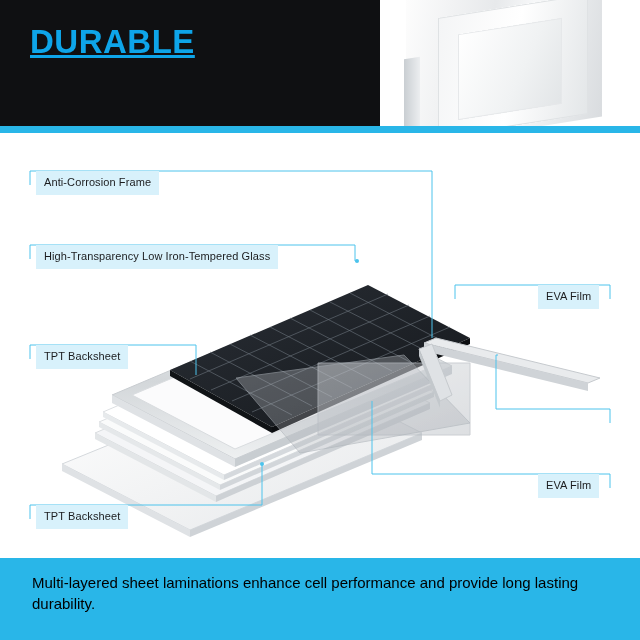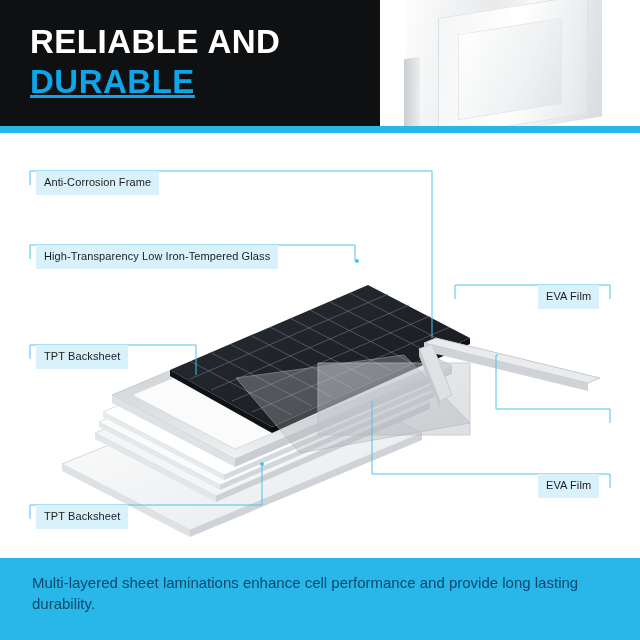--- a/index.html
+++ b/index.html
@@ -142,42 +142,41 @@
     position: absolute;
     left: 0; top: 558px;
     width: 640px;
     height: 82px;
     background: #29b6e8;
   }
   #footer-text {
     position: absolute;
     left: 32px; top: 14px;
     width: 570px;
-    color: #0c4a6e;
+    color: #000000;
     font-size: 15px;
     line-height: 21px;
   }
 </style>
 </head>
 <body>
 
 <div id="page">
 
   <div id="header">
 
     <div id="header-photo">
       <div class="frame-shape" id="fr1"></div>
       <div class="frame-shape" id="fr2"></div>
       <div class="frame-shape" id="fr3"></div>
       <div class="frame-shape" id="fr-dark-edge"></div>
     </div>
     <div id="header-fade"></div>
 
     <div id="title-block">
-      <div class="title-line1">RELIABLE AND</div>
       <div class="title-line2">DURABLE</div>
     </div>
   </div>
   <div id="header-accent"></div>
   <div id="header-accent2"></div>
 
   <div id="diagram">
 
     <svg width="640" height="425" viewBox="0 0 640 425">
       <defs>

